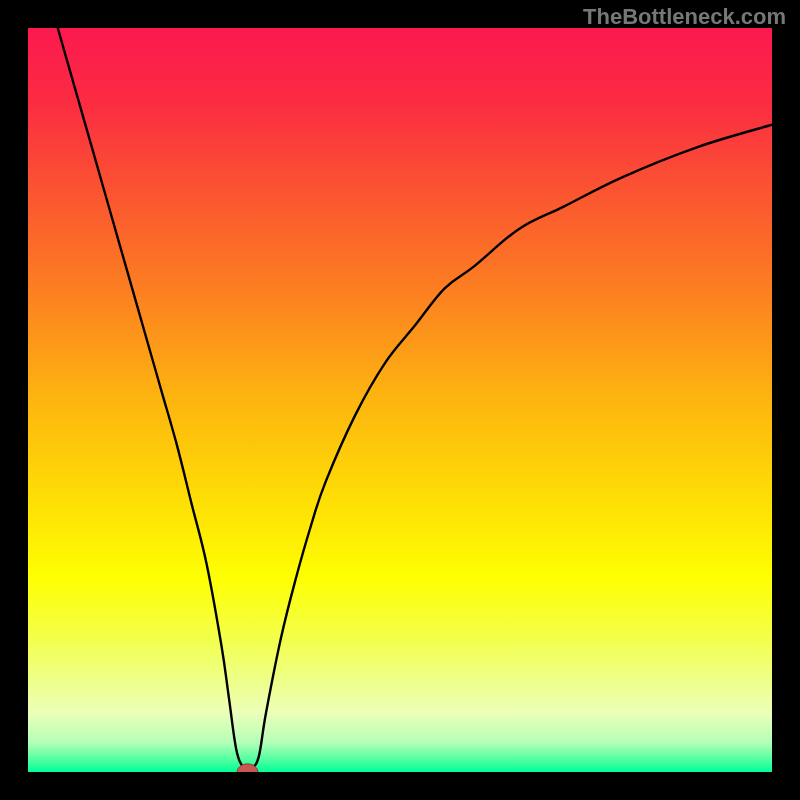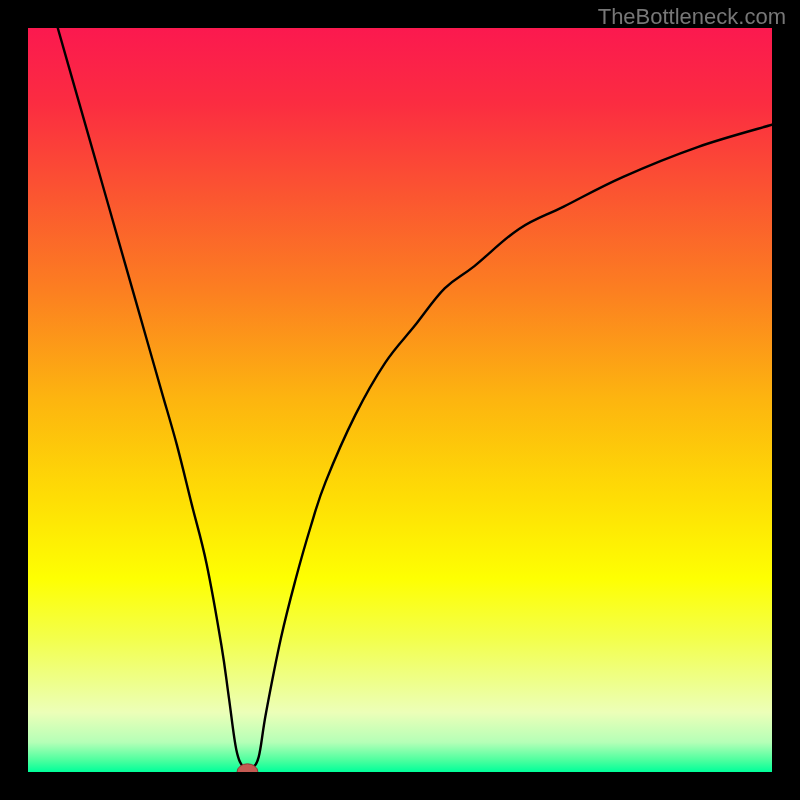--- a/index.html
+++ b/index.html
@@ -16,21 +16,21 @@
     width: 800px;
     height: 800px;
     background: #000;
   }
   .watermark {
     position: absolute;
     top: 4px;
     right: 14px;
     color: #777;
     font-size: 22px;
-    font-weight: 400;
+    font-weight: 700;
     letter-spacing: 0px;
     user-select: none;
   }
   .plot-wrap {
     position: absolute;
     left: 28px;
     top: 28px;
     width: 744px;
     height: 744px;
   }

